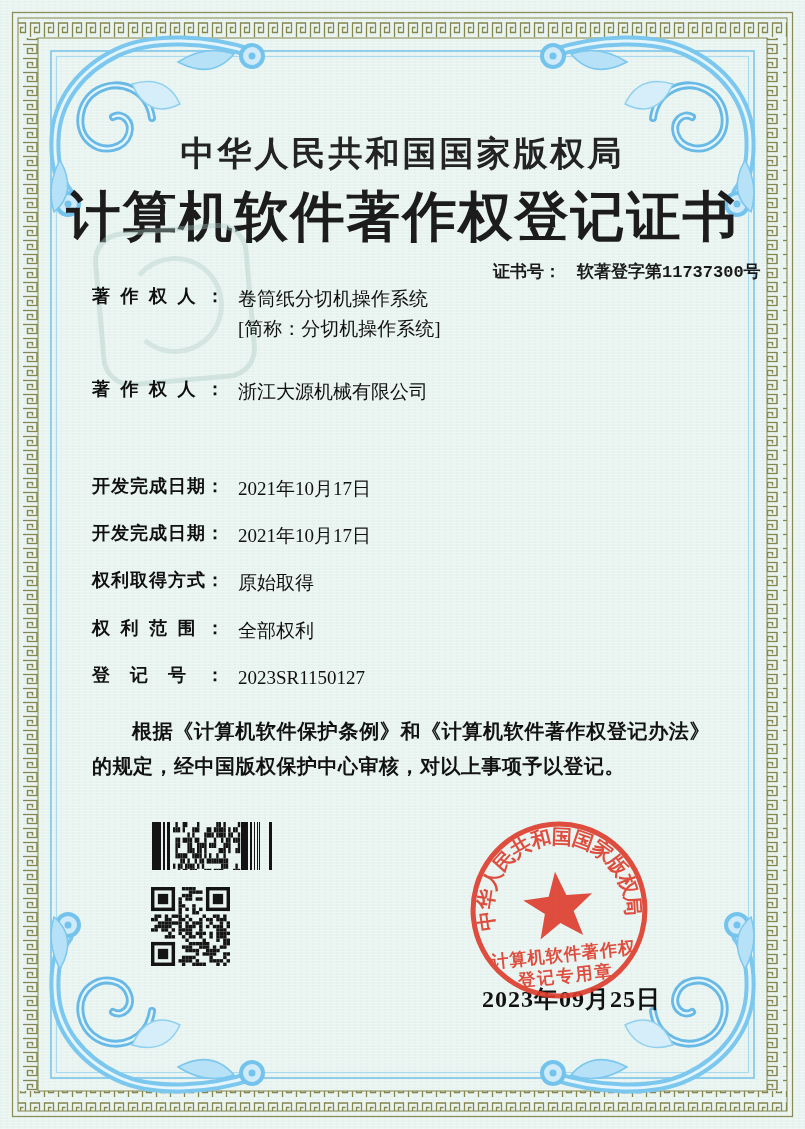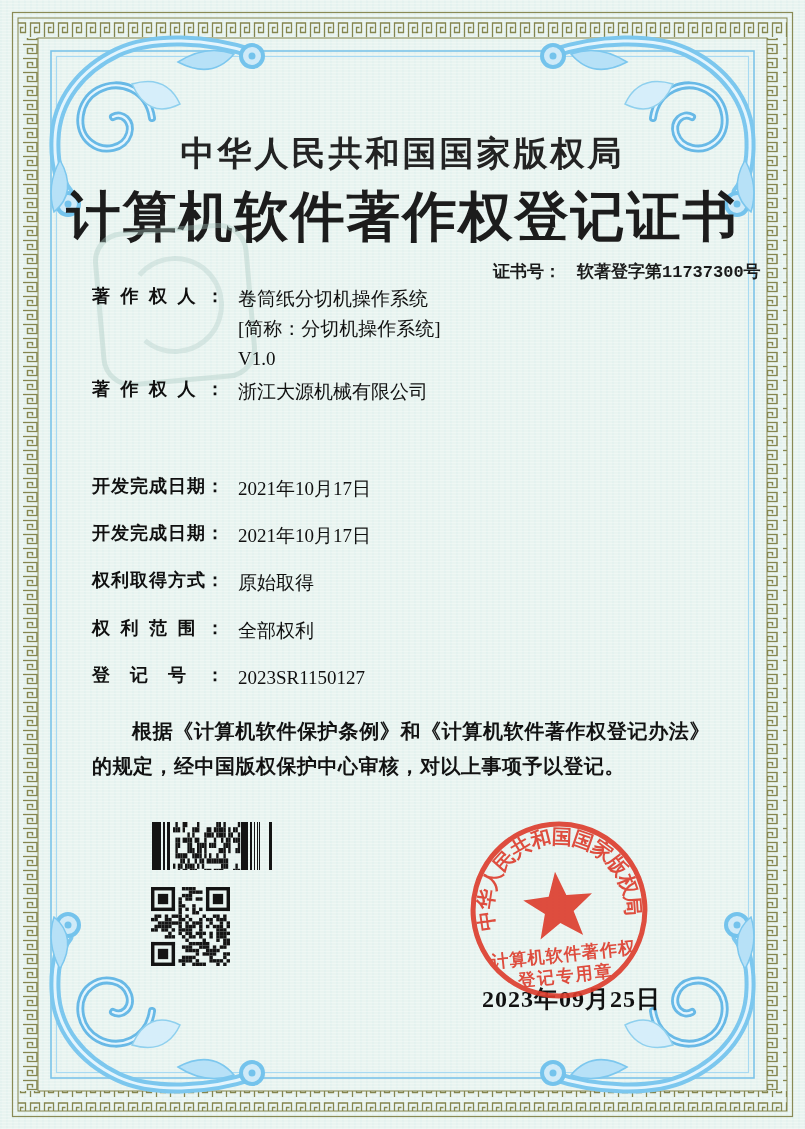--- a/index.html
+++ b/index.html
@@ -98,21 +98,20 @@
 
     <div class="cert-no"><span>证书号：</span><span class="gap"></span><span>软著登字第11737300号</span></div>
 
     <div class="emboss"></div>
 
     <div class="row r0">
       <div class="lab">著作权人：</div>
       <div class="val">
         <div>卷筒纸分切机操作系统</div>
         <div>[简称：分切机操作系统]</div>
-        <div>V1.0</div>
       </div>
     </div>
     <div class="row r1">
       <div class="lab">著作权人：</div>
       <div class="val">浙江大源机械有限公司</div>
     </div>
     <div class="row r2">
       <div class="lab">开发完成日期：</div>
       <div class="val">2021年10月17日</div>
     </div>

